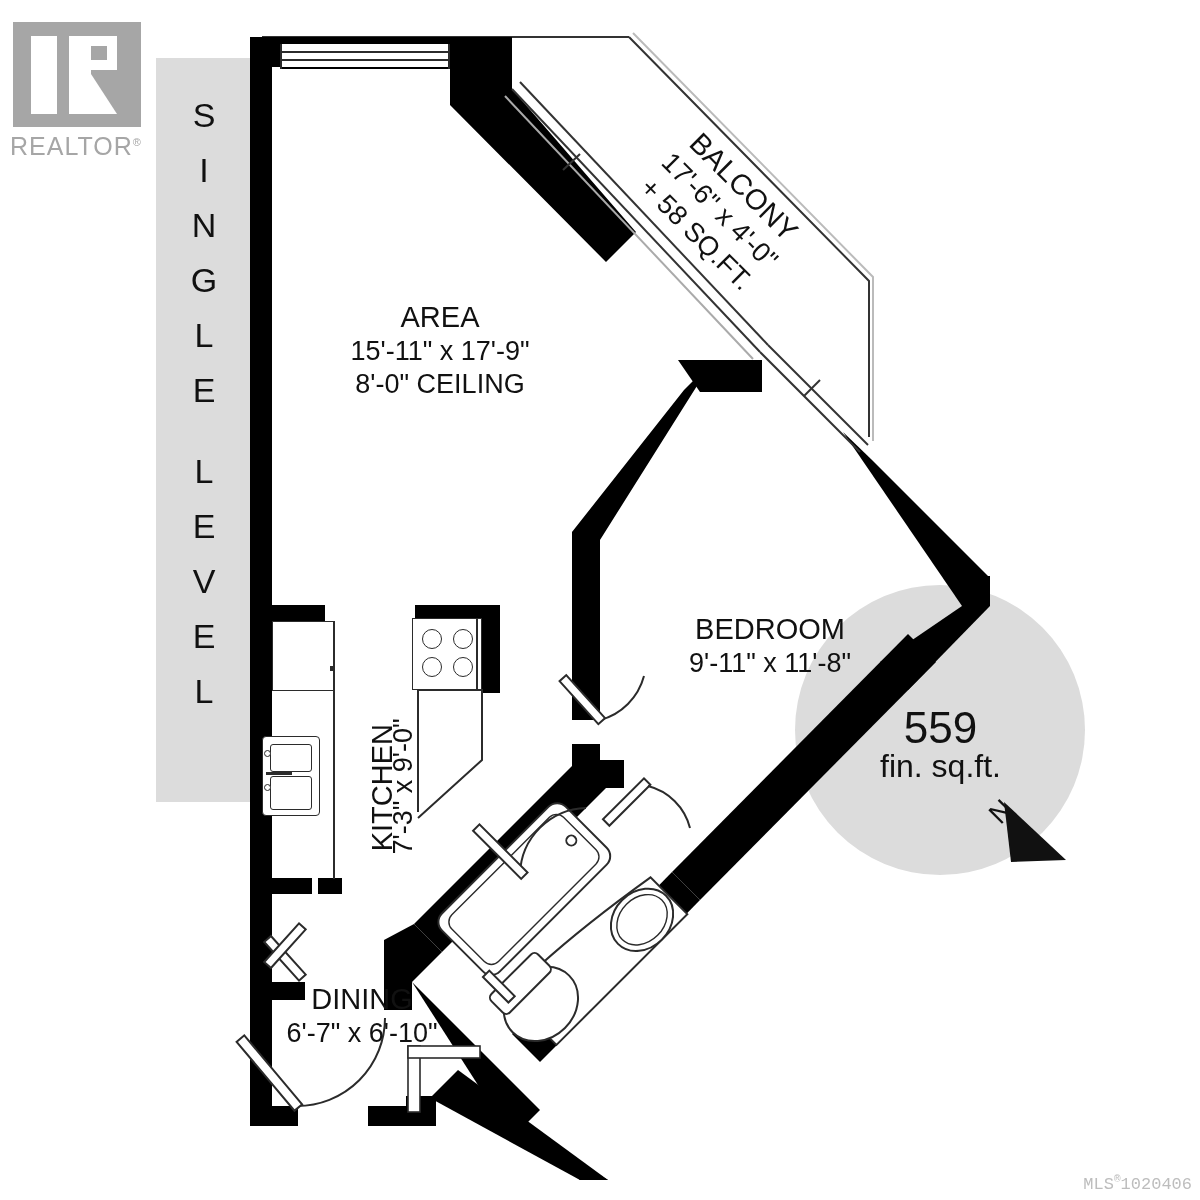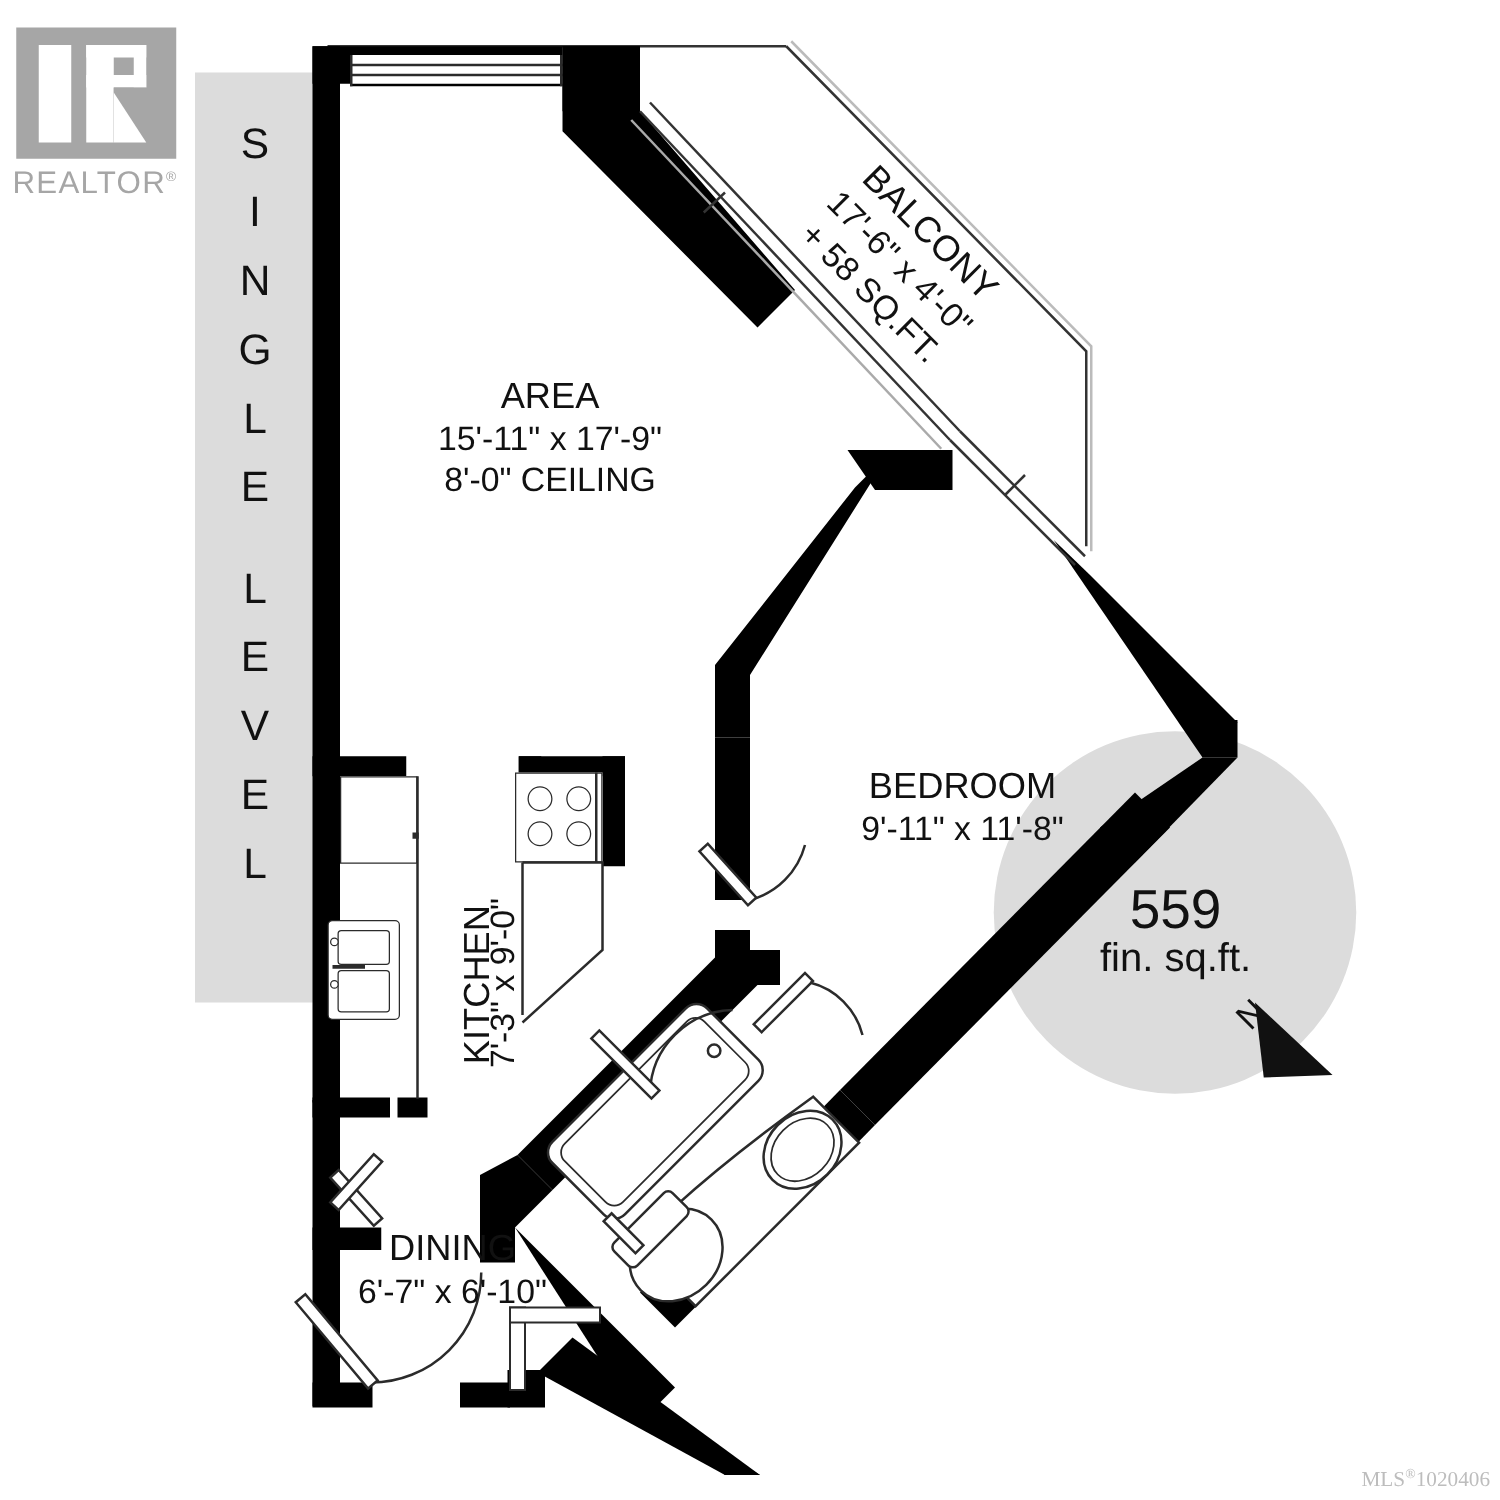--- a/index.html
+++ b/index.html
@@ -40,21 +40,21 @@
   
   .sqft-circle{position:absolute;border-radius:50%;background:#dcdcdc;}
   .sqft-label{position:absolute;text-align:center;color:#111;}
   .sqft-label .num{font-size:44px;line-height:46px;}
   .sqft-label .unit{font-size:32px;line-height:30px;}
   .north-n{position:absolute;font-size:28px;color:#111;
            transform-origin:50% 50%;transform:rotate(135deg);}
 
   
   .mls{position:absolute;right:8px;bottom:6px;font-size:17px;color:#bdbdbd;
-       font-family:Liberation Serif, serif;}
+       font-family:Liberation Mono, monospace;}
   .mls sup{font-size:11px;}
 
   svg.overlay{position:absolute;left:0;top:0;width:1200px;height:1200px;overflow:visible;}
 </style>
 </head>
 <body>
 
 <div id="plan">
 
   <div class="realtor-logo">

